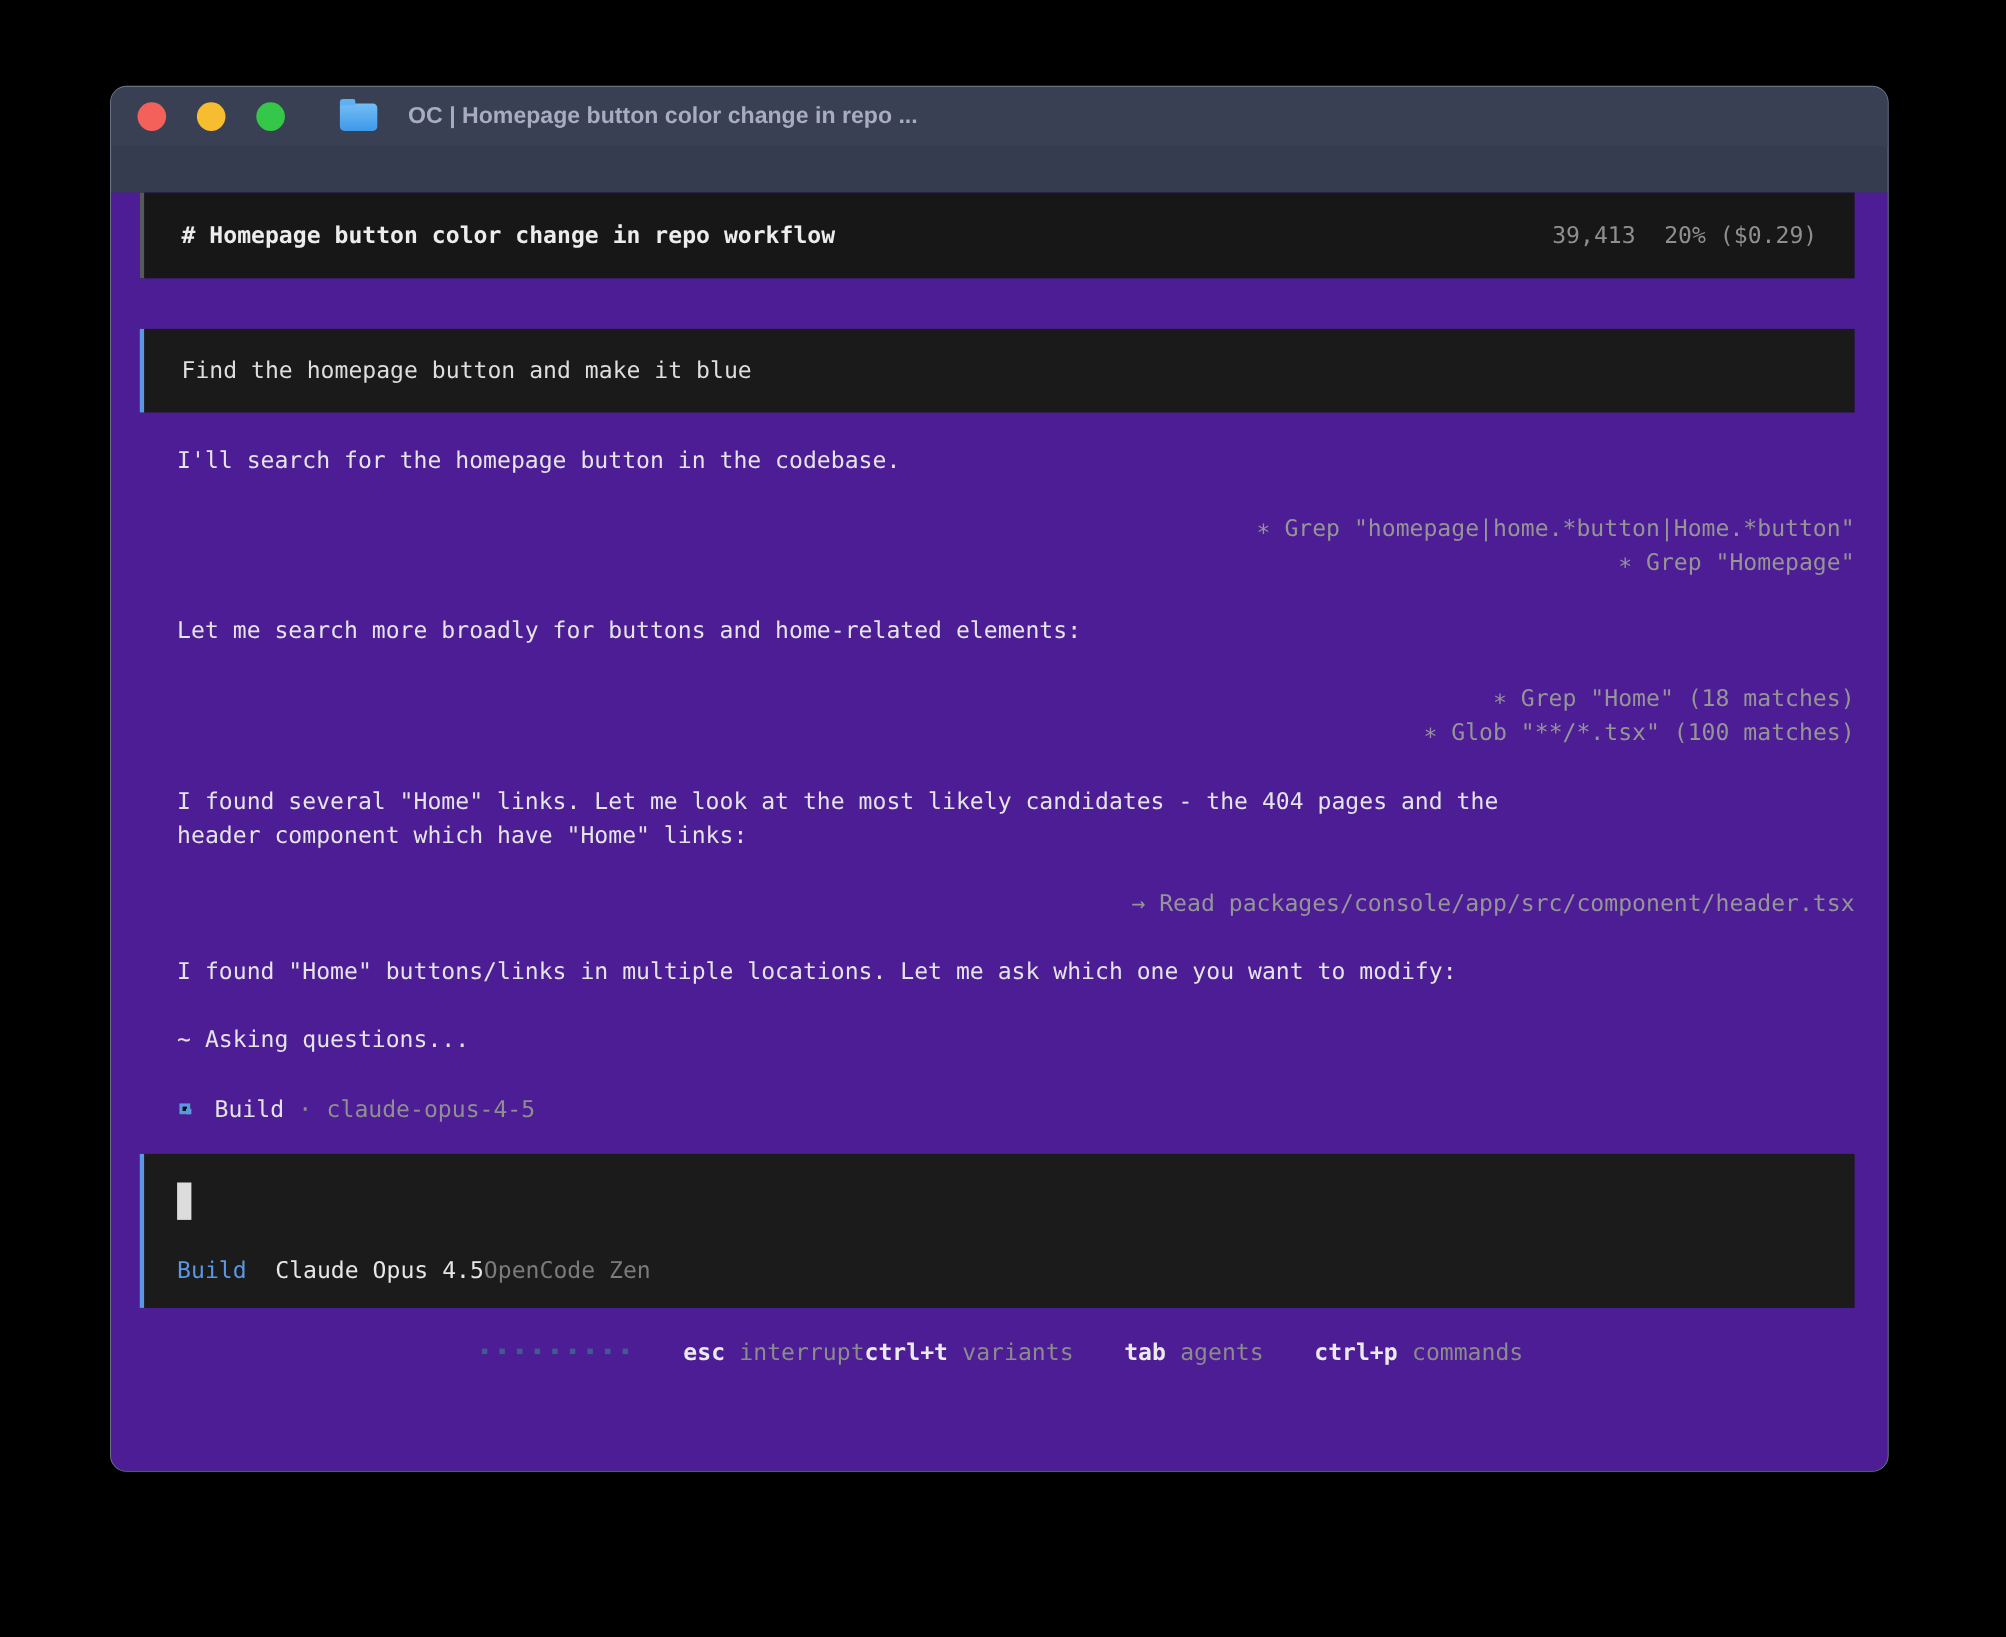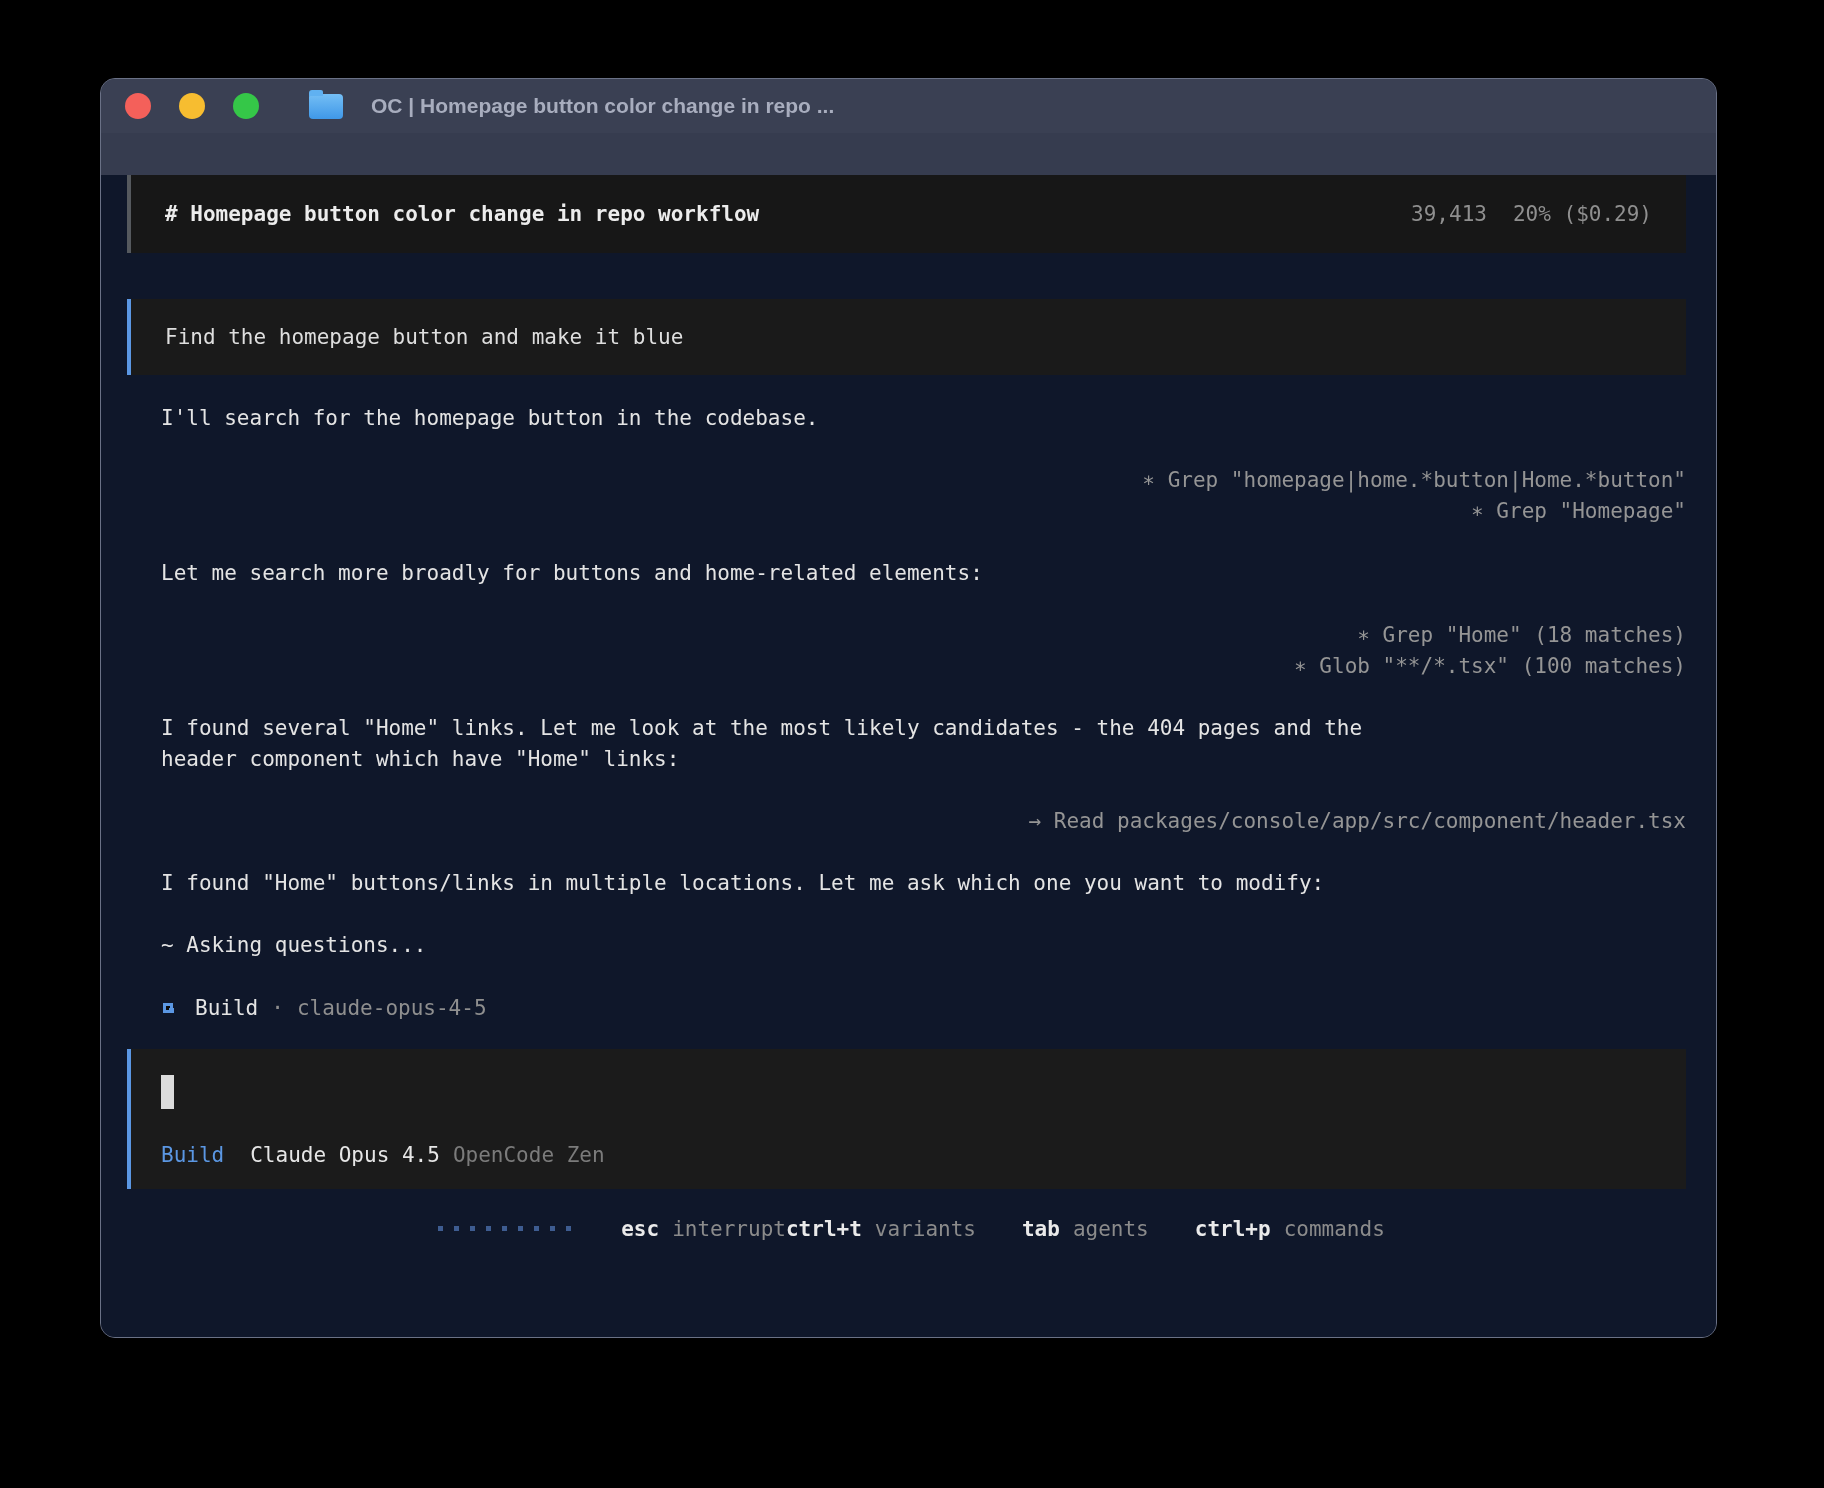--- a/index.html
+++ b/index.html
@@ -37,21 +37,21 @@
     width: 14px; height: 6px; background: #60b1f1; border-radius: 3px 2px 0 0;
   }
   .window-title {
     margin-left: 16px;
     font-family: "Liberation Sans", sans-serif;
     font-weight: bold; font-size: 21px; color: #a8adbe;
     white-space: nowrap;
   }
   .content {
     height: 1184px;
-    background: #0f172a;
+    background: #4c1d95;
     padding: 0 30px 0 26px;
     font-size: 21px;
     color: #e6e6e6;
   }
   .header-box {
     margin-top: 42px; height: 78px;
     background: #171717;
     border-left: 4px solid #55595e;
     display: flex; align-items: center; justify-content: space-between;
     padding: 0 34px;
@@ -86,21 +86,21 @@
   .input-box {
     margin-top: 26px; height: 140px;
     background: #1b1b1b;
     border-left: 4px solid #5b97e3;
     padding: 26px 30px 22px 30px;
     display: flex; flex-direction: column; justify-content: space-between;
   }
   .cursor { width: 13px; height: 34px; background: #dcdcdc; }
   .input-footer { display: flex; white-space: pre; }
   .mode { color: #5b97e3; margin-right: 26px; }
-  .model { color: #e6e6e6; margin-right: 13px; }
+  .model { color: #e6e6e6; }
   .provider { color: #7b7b7b; }
   .statusbar {
     margin-top: 24px; height: 31px;
     display: flex; justify-content: center; align-items: center;
     padding: 0 2px;
   }
   .sb-left { display: flex; align-items: center; }
   .dots { display: flex; gap: 11px; margin-left: 10px; }
   .dot { width: 5px; height: 5px; background: #3e5c90; }
   .esc-group { margin-left: 50px; display: flex; }

